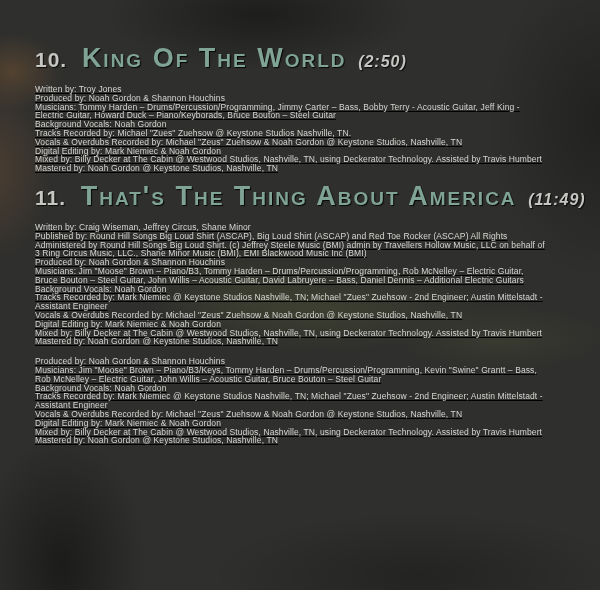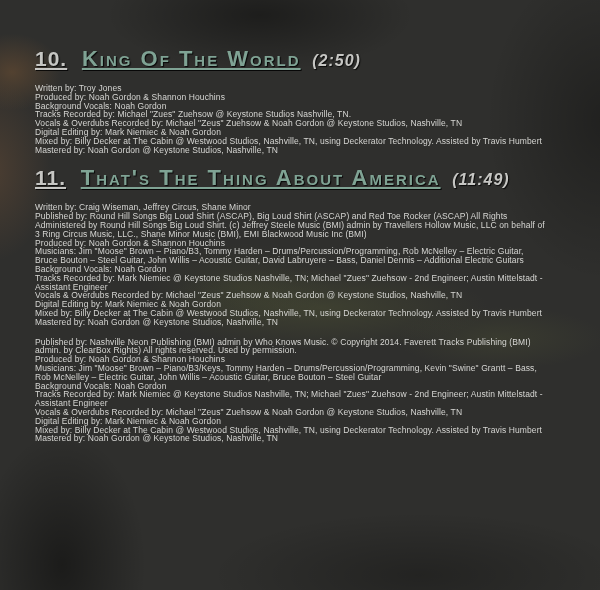--- a/index.html
+++ b/index.html
@@ -35,38 +35,36 @@
     font-weight: bold;
     font-variant: small-caps;
     line-height: 24px;
     white-space: nowrap;
   }
   .track-num {
     font-size: 21px;
     letter-spacing: 1px;
     color: var(--number-gray, #c6c6c3);
     text-shadow: 1px 1px 1px rgba(0,0,0,0.8);
-    text-decoration: underline;
   }
   .track-title {
-    font-size: 22px;
+    font-size: 27px;
     letter-spacing: 2px;
     margin: 8px 5px 0 8px;
     color: var(--title-green, #7fa394);
     text-shadow: 1px 1px 1px rgba(0,0,0,0.85);
-    text-decoration: underline;
   }
   .track-dur {
     font-size: 16px;
     letter-spacing: 1px;
     color: var(--number-gray, #c6c6c3);
     text-shadow: 1px 1px 1px rgba(0,0,0,0.8);
     font-style: italic;
   }
-  .credits { width: 512px; }
+  .credits { width: 512px; text-decoration: underline; }
   .credit-line {
     margin: 0;
     font-size: 8.5px;
     line-height: 8.8px;
     letter-spacing: 0.1px;
     color: var(--body-text, #d6d6d3);
   }
 </style>
 </head>
 <body style="--background: #2f2f2d; --title-green: #7fa394; --number-gray: #c6c6c3; --body-text: #d6d6d3;">
@@ -75,20 +73,21 @@
 
   <section class="track">
     <h2 class="heading">
       <span class="track-num">10.</span>
       <span class="track-title">King Of The World</span>
       <span class="track-dur">(2:50)</span>
     </h2>
     <div class="credits">
         <p class="credit-line">Written by: Troy Jones</p>
         <p class="credit-line">Produced by: Noah Gordon &amp; Shannon Houchins</p>
+        <p class="credit-line">Musicians: Tommy Harden – Drums/Percussion/Programming, Jimmy Carter – Bass, Bobby Terry - Acoustic Guitar, Jeff King - Electric Guitar, Howard Duck – Piano/Keyborads, Bruce Bouton – Steel Guitar</p>
         <p class="credit-line">Background Vocals: Noah Gordon</p>
         <p class="credit-line">Tracks Recorded by: Michael "Zues" Zuehsow @ Keystone Studios Nashville, TN.</p>
         <p class="credit-line">Vocals &amp; Overdubs Recorded by: Michael "Zeus" Zuehsow &amp; Noah Gordon @ Keystone Studios, Nashville, TN</p>
         <p class="credit-line">Digital Editing by: Mark Niemiec &amp; Noah Gordon</p>
         <p class="credit-line">Mixed by: Billy Decker at The Cabin @ Westwood Studios, Nashville, TN, using Deckerator Technology. Assisted by Travis Humbert</p>
         <p class="credit-line">Mastered by: Noah Gordon @ Keystone Studios, Nashville, TN</p>
       </div>
   </section>
 
   <section class="track">
@@ -106,21 +105,20 @@
         <p class="credit-line">Tracks Recorded by: Mark Niemiec @ Keystone Studios Nashville, TN; Michael "Zues" Zuehsow - 2nd Engineer; Austin Mittelstadt - Assistant Engineer</p>
         <p class="credit-line">Vocals &amp; Overdubs Recorded by: Michael "Zeus" Zuehsow &amp; Noah Gordon @ Keystone Studios, Nashville, TN</p>
         <p class="credit-line">Digital Editing by: Mark Niemiec &amp; Noah Gordon</p>
         <p class="credit-line">Mixed by: Billy Decker at The Cabin @ Westwood Studios, Nashville, TN, using Deckerator Technology. Assisted by Travis Humbert</p>
         <p class="credit-line">Mastered by: Noah Gordon @ Keystone Studios, Nashville, TN</p>
       </div>
   </section>
 
   <section class="track">
     <div class="credits">
-        <p class="credit-line">Published by: Nashville Neon Publishing (BMI) admin by Who Knows Music. © Copyright 2014. Faverett Tracks Publishing (BMI) admin. by ClearBox Rights) All rights reserved. Used by permission.</p>
         <p class="credit-line">Produced by: Noah Gordon &amp; Shannon Houchins</p>
         <p class="credit-line">Musicians: Jim "Moose" Brown – Piano/B3/Keys, Tommy Harden – Drums/Percussion/Programming, Kevin "Swine" Grantt – Bass, Rob McNelley – Electric Guitar, John Willis – Acoustic Guitar, Bruce Bouton – Steel Guitar</p>
         <p class="credit-line">Background Vocals: Noah Gordon</p>
         <p class="credit-line">Tracks Recorded by: Mark Niemiec @ Keystone Studios Nashville, TN; Michael "Zues" Zuehsow - 2nd Engineer; Austin Mittelstadt - Assistant Engineer</p>
         <p class="credit-line">Vocals &amp; Overdubs Recorded by: Michael "Zeus" Zuehsow &amp; Noah Gordon @ Keystone Studios, Nashville, TN</p>
         <p class="credit-line">Digital Editing by: Mark Niemiec &amp; Noah Gordon</p>
         <p class="credit-line">Mixed by: Billy Decker at The Cabin @ Westwood Studios, Nashville, TN, using Deckerator Technology. Assisted by Travis Humbert</p>
         <p class="credit-line">Mastered by: Noah Gordon @ Keystone Studios, Nashville, TN</p>
       </div>
   </section>

